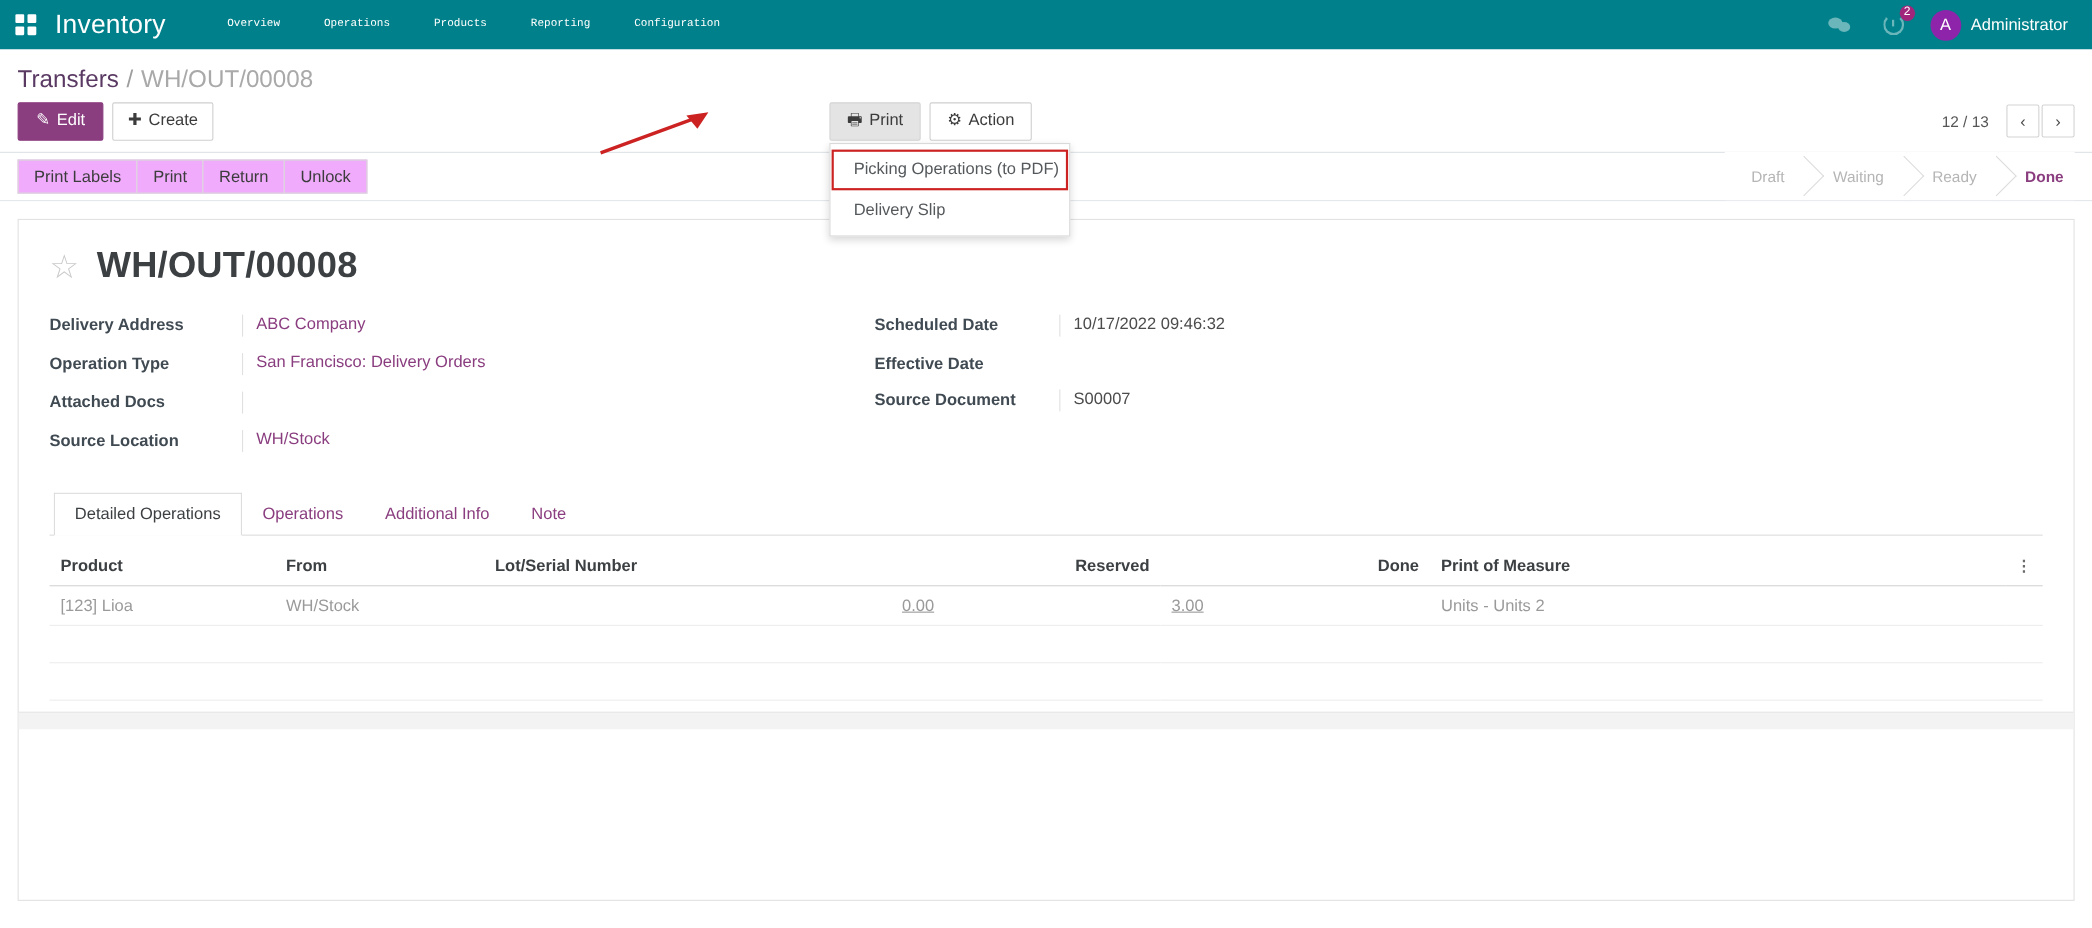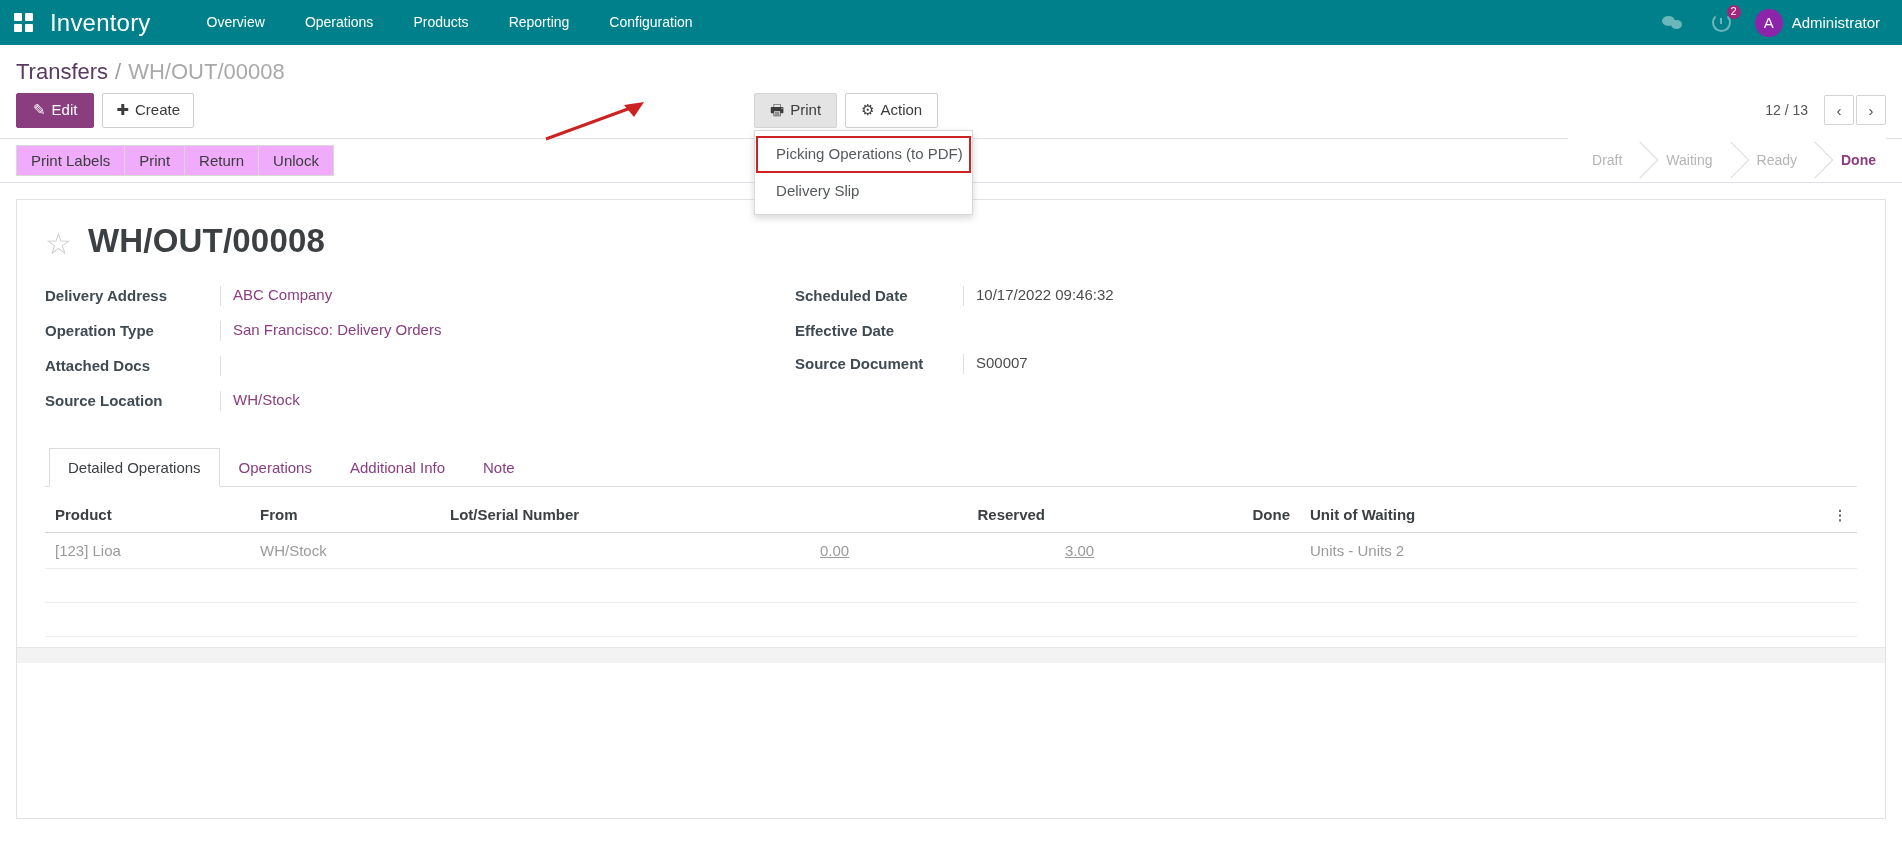--- a/index.html
+++ b/index.html
@@ -34,26 +34,27 @@
   .brand {
     font-size: 24px;
     font-weight: 400;
     letter-spacing: .2px;
     margin-right: 36px;
     cursor: pointer;
     white-space: nowrap;
   }
   .menu-items { display: flex; align-items: center; gap: 0; }
   .menu-item {
-    font-size: 14px;
+    font-size: 10px;
     padding: 0 20px;
     line-height: 45px;
     cursor: pointer;
     white-space: nowrap;
     color: #ffffff;
+    font-family: Liberation Mono, monospace;
   }
   .nav-right { margin-left: auto; display: flex; align-items: center; gap: 0; }
   .nav-icon-btn {
     position: relative;
     padding: 0 14px;
     line-height: 45px;
     cursor: pointer;
     display: flex;
     align-items: center;
     height: 45px;
@@ -517,21 +518,21 @@
       </div>
 
       <table class="lines">
         <thead>
           <tr>
             <th style="width:205px">Product</th>
             <th style="width:190px">From</th>
             <th style="width:370px">Lot/Serial Number</th>
             <th class="num" style="width:245px">Reserved</th>
             <th class="num" style="width:245px">Done</th>
-            <th>Unit of Waiting</th>
+            <th>Print of Measure</th>
             <th class="opt-col"><span class="opt-dots">⋮</span></th>
           </tr>
         </thead>
         <tbody>
           <tr>
             <td>[123] Lioa</td>
             <td>WH/Stock</td>
             <td></td>
             <td class="num">0.00</td>
             <td class="num">3.00</td>

